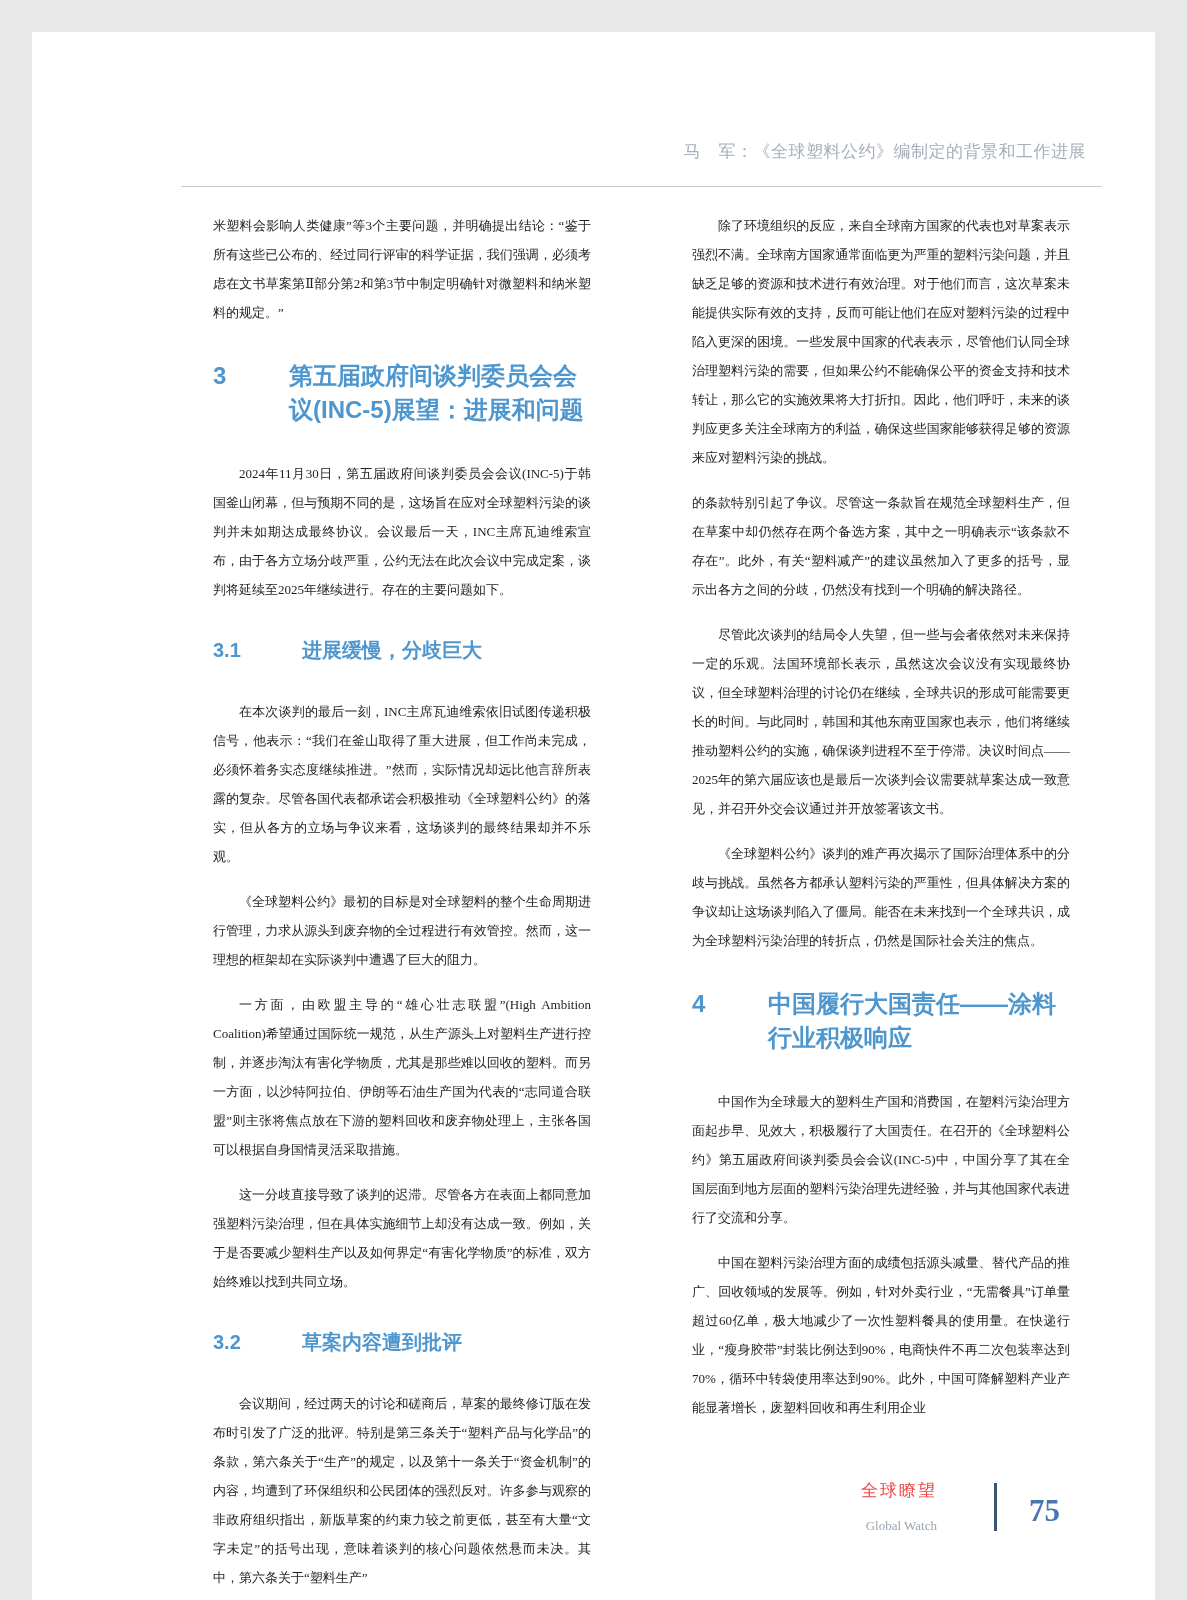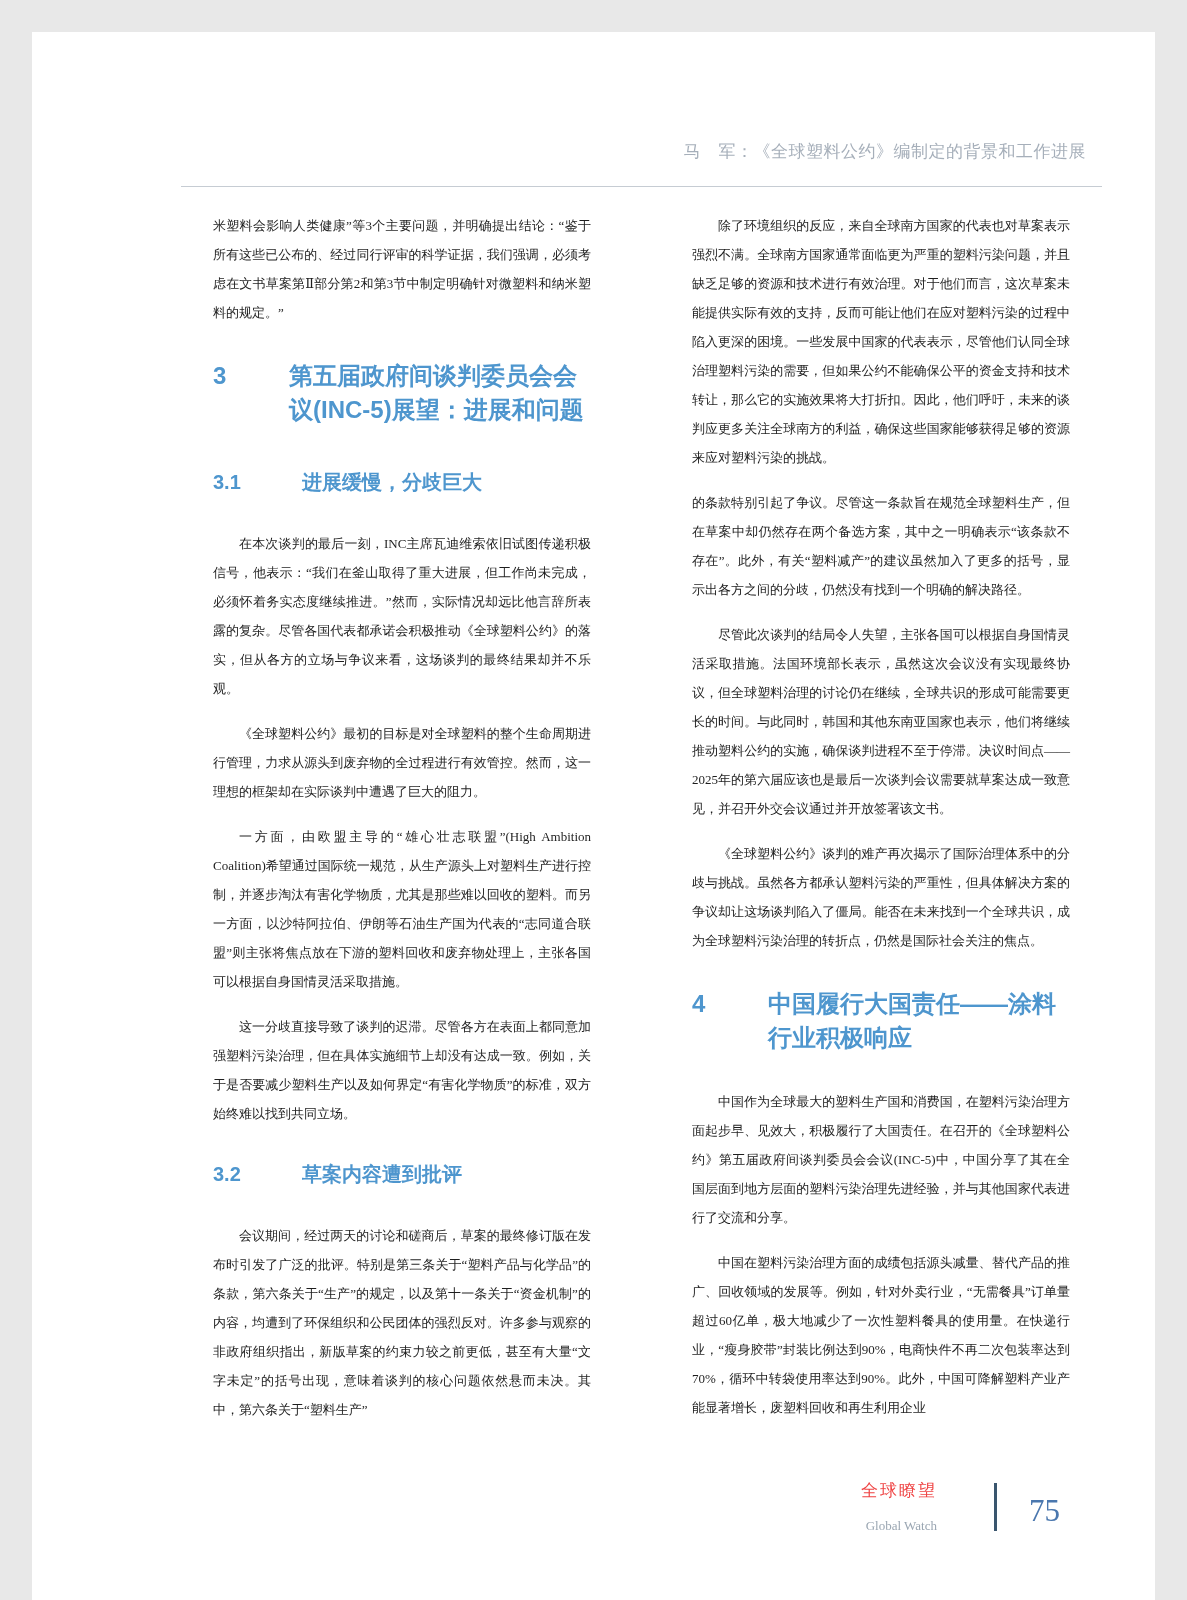--- a/index.html
+++ b/index.html
@@ -73,21 +73,21 @@
     color:#ef4444; letter-spacing:2px;
   }
   .journal-en {
     font-family:"Liberation Serif","DejaVu Serif",serif;
     font-size:13px; color:#9aa6b2; margin-top:1px;
   }
   .footer-bar { width:3px; height:48px; background:#3a566e; }
   .page-num {
     font-family:"Liberation Serif","DejaVu Serif",serif;
     font-size:31px; color:#4a77ae;
-    padding-top:8px;
+    padding-top:8px;font-weight:bold;
   }
 </style>
 </head>
 <body>
 
 <div class="page">
 
   <header class="running-header">
     <div class="running-title">马　军：《全球塑料公约》编制定的背景和工作进展</div>
   </header>
@@ -95,20 +95,21 @@
   <main class="columns">
 
     <section class="col">
       <p class="body no-indent">米塑料会影响人类健康”等3个主要问题，并明确提出结论：“鉴于所有这些已公布的、经过同行评审的科学证据，我们强调，必须考虑在文书草案第Ⅱ部分第2和第3节中制定明确针对微塑料和纳米塑料的规定。”</p>
 
       <h2 class="sec-head">
         <span class="num">3</span>
         <span class="title">第五届政府间谈判委员会会议(INC-5)展望：进展和问题</span>
       </h2>
 
+      <p class="body">2024年11月30日，第五届政府间谈判委员会会议(INC-5)于韩国釜山闭幕，但与预期不同的是，这场旨在应对全球塑料污染的谈判并未如期达成最终协议。会议最后一天，INC主席瓦迪维索宣布，由于各方立场分歧严重，公约无法在此次会议中完成定案，谈判将延续至2025年继续进行。存在的主要问题如下。</p>
 
       <h3 class="sub-head">
         <span class="num">3.1</span>
         <span class="title">进展缓慢，分歧巨大</span>
       </h3>
 
       <p class="body">在本次谈判的最后一刻，INC主席瓦迪维索依旧试图传递积极信号，他表示：“我们在釜山取得了重大进展，但工作尚未完成，必须怀着务实态度继续推进。”然而，实际情况却远比他言辞所表露的复杂。尽管各国代表都承诺会积极推动《全球塑料公约》的落实，但从各方的立场与争议来看，这场谈判的最终结果却并不乐观。</p>
       <p class="body">《全球塑料公约》最初的目标是对全球塑料的整个生命周期进行管理，力求从源头到废弃物的全过程进行有效管控。然而，这一理想的框架却在实际谈判中遭遇了巨大的阻力。</p>
       <p class="body">一方面，由欧盟主导的“雄心壮志联盟”(High Ambition Coalition)希望通过国际统一规范，从生产源头上对塑料生产进行控制，并逐步淘汰有害化学物质，尤其是那些难以回收的塑料。而另一方面，以沙特阿拉伯、伊朗等石油生产国为代表的“志同道合联盟”则主张将焦点放在下游的塑料回收和废弃物处理上，主张各国可以根据自身国情灵活采取措施。</p>
       <p class="body">这一分歧直接导致了谈判的迟滞。尽管各方在表面上都同意加强塑料污染治理，但在具体实施细节上却没有达成一致。例如，关于是否要减少塑料生产以及如何界定“有害化学物质”的标准，双方始终难以找到共同立场。</p>
@@ -117,21 +118,21 @@
         <span class="num">3.2</span>
         <span class="title">草案内容遭到批评</span>
       </h3>
 
       <p class="body">会议期间，经过两天的讨论和磋商后，草案的最终修订版在发布时引发了广泛的批评。特别是第三条关于“塑料产品与化学品”的条款，第六条关于“生产”的规定，以及第十一条关于“资金机制”的内容，均遭到了环保组织和公民团体的强烈反对。许多参与观察的非政府组织指出，新版草案的约束力较之前更低，甚至有大量“文字未定”的括号出现，意味着谈判的核心问题依然悬而未决。其中，第六条关于“塑料生产”</p>
     </section>
 
     <section class="col">
       <p class="body">除了环境组织的反应，来自全球南方国家的代表也对草案表示强烈不满。全球南方国家通常面临更为严重的塑料污染问题，并且缺乏足够的资源和技术进行有效治理。对于他们而言，这次草案未能提供实际有效的支持，反而可能让他们在应对塑料污染的过程中陷入更深的困境。一些发展中国家的代表表示，尽管他们认同全球治理塑料污染的需要，但如果公约不能确保公平的资金支持和技术转让，那么它的实施效果将大打折扣。因此，他们呼吁，未来的谈判应更多关注全球南方的利益，确保这些国家能够获得足够的资源来应对塑料污染的挑战。</p>
       <p class="body no-indent">的条款特别引起了争议。尽管这一条款旨在规范全球塑料生产，但在草案中却仍然存在两个备选方案，其中之一明确表示“该条款不存在”。此外，有关“塑料减产”的建议虽然加入了更多的括号，显示出各方之间的分歧，仍然没有找到一个明确的解决路径。</p>
-      <p class="body">尽管此次谈判的结局令人失望，主张各国可以根据自身国情灵活采取措施。法国环境部长表示，虽然这次会议没有实现最终协议，但全球塑料治理的讨论仍在继续，全球共识的形成可能需要更长的时间。与此同时，韩国和其他东南亚国家也表示，他们将继续推动塑料公约的实施，确保谈判进程不至于停滞。决议时间点——2025年的第六届应该也是最后一次谈判会议需要就草案达成一致意见，并召开外交会议通过并开放签署该文书。</p>
+      <p class="body">尽管此次谈判的结局令人失望，但一些与会者依然对未来保持一定的乐观。法国环境部长表示，虽然这次会议没有实现最终协议，但全球塑料治理的讨论仍在继续，全球共识的形成可能需要更长的时间。与此同时，韩国和其他东南亚国家也表示，他们将继续推动塑料公约的实施，确保谈判进程不至于停滞。决议时间点——2025年的第六届应该也是最后一次谈判会议需要就草案达成一致意见，并召开外交会议通过并开放签署该文书。</p>
       <p class="body">《全球塑料公约》谈判的难产再次揭示了国际治理体系中的分歧与挑战。虽然各方都承认塑料污染的严重性，但具体解决方案的争议却让这场谈判陷入了僵局。能否在未来找到一个全球共识，成为全球塑料污染治理的转折点，仍然是国际社会关注的焦点。</p>
 
       <h2 class="sec-head">
         <span class="num">4</span>
         <span class="title">中国履行大国责任——涂料行业积极响应</span>
       </h2>
 
       <p class="body">中国作为全球最大的塑料生产国和消费国，在塑料污染治理方面起步早、见效大，积极履行了大国责任。在召开的《全球塑料公约》第五届政府间谈判委员会会议(INC-5)中，中国分享了其在全国层面到地方层面的塑料污染治理先进经验，并与其他国家代表进行了交流和分享。</p>
       <p class="body">中国在塑料污染治理方面的成绩包括源头减量、替代产品的推广、回收领域的发展等。例如，针对外卖行业，“无需餐具”订单量超过60亿单，极大地减少了一次性塑料餐具的使用量。在快递行业，“瘦身胶带”封装比例达到90%，电商快件不再二次包装率达到70%，循环中转袋使用率达到90%。此外，中国可降解塑料产业产能显著增长，废塑料回收和再生利用企业</p>
     </section>

